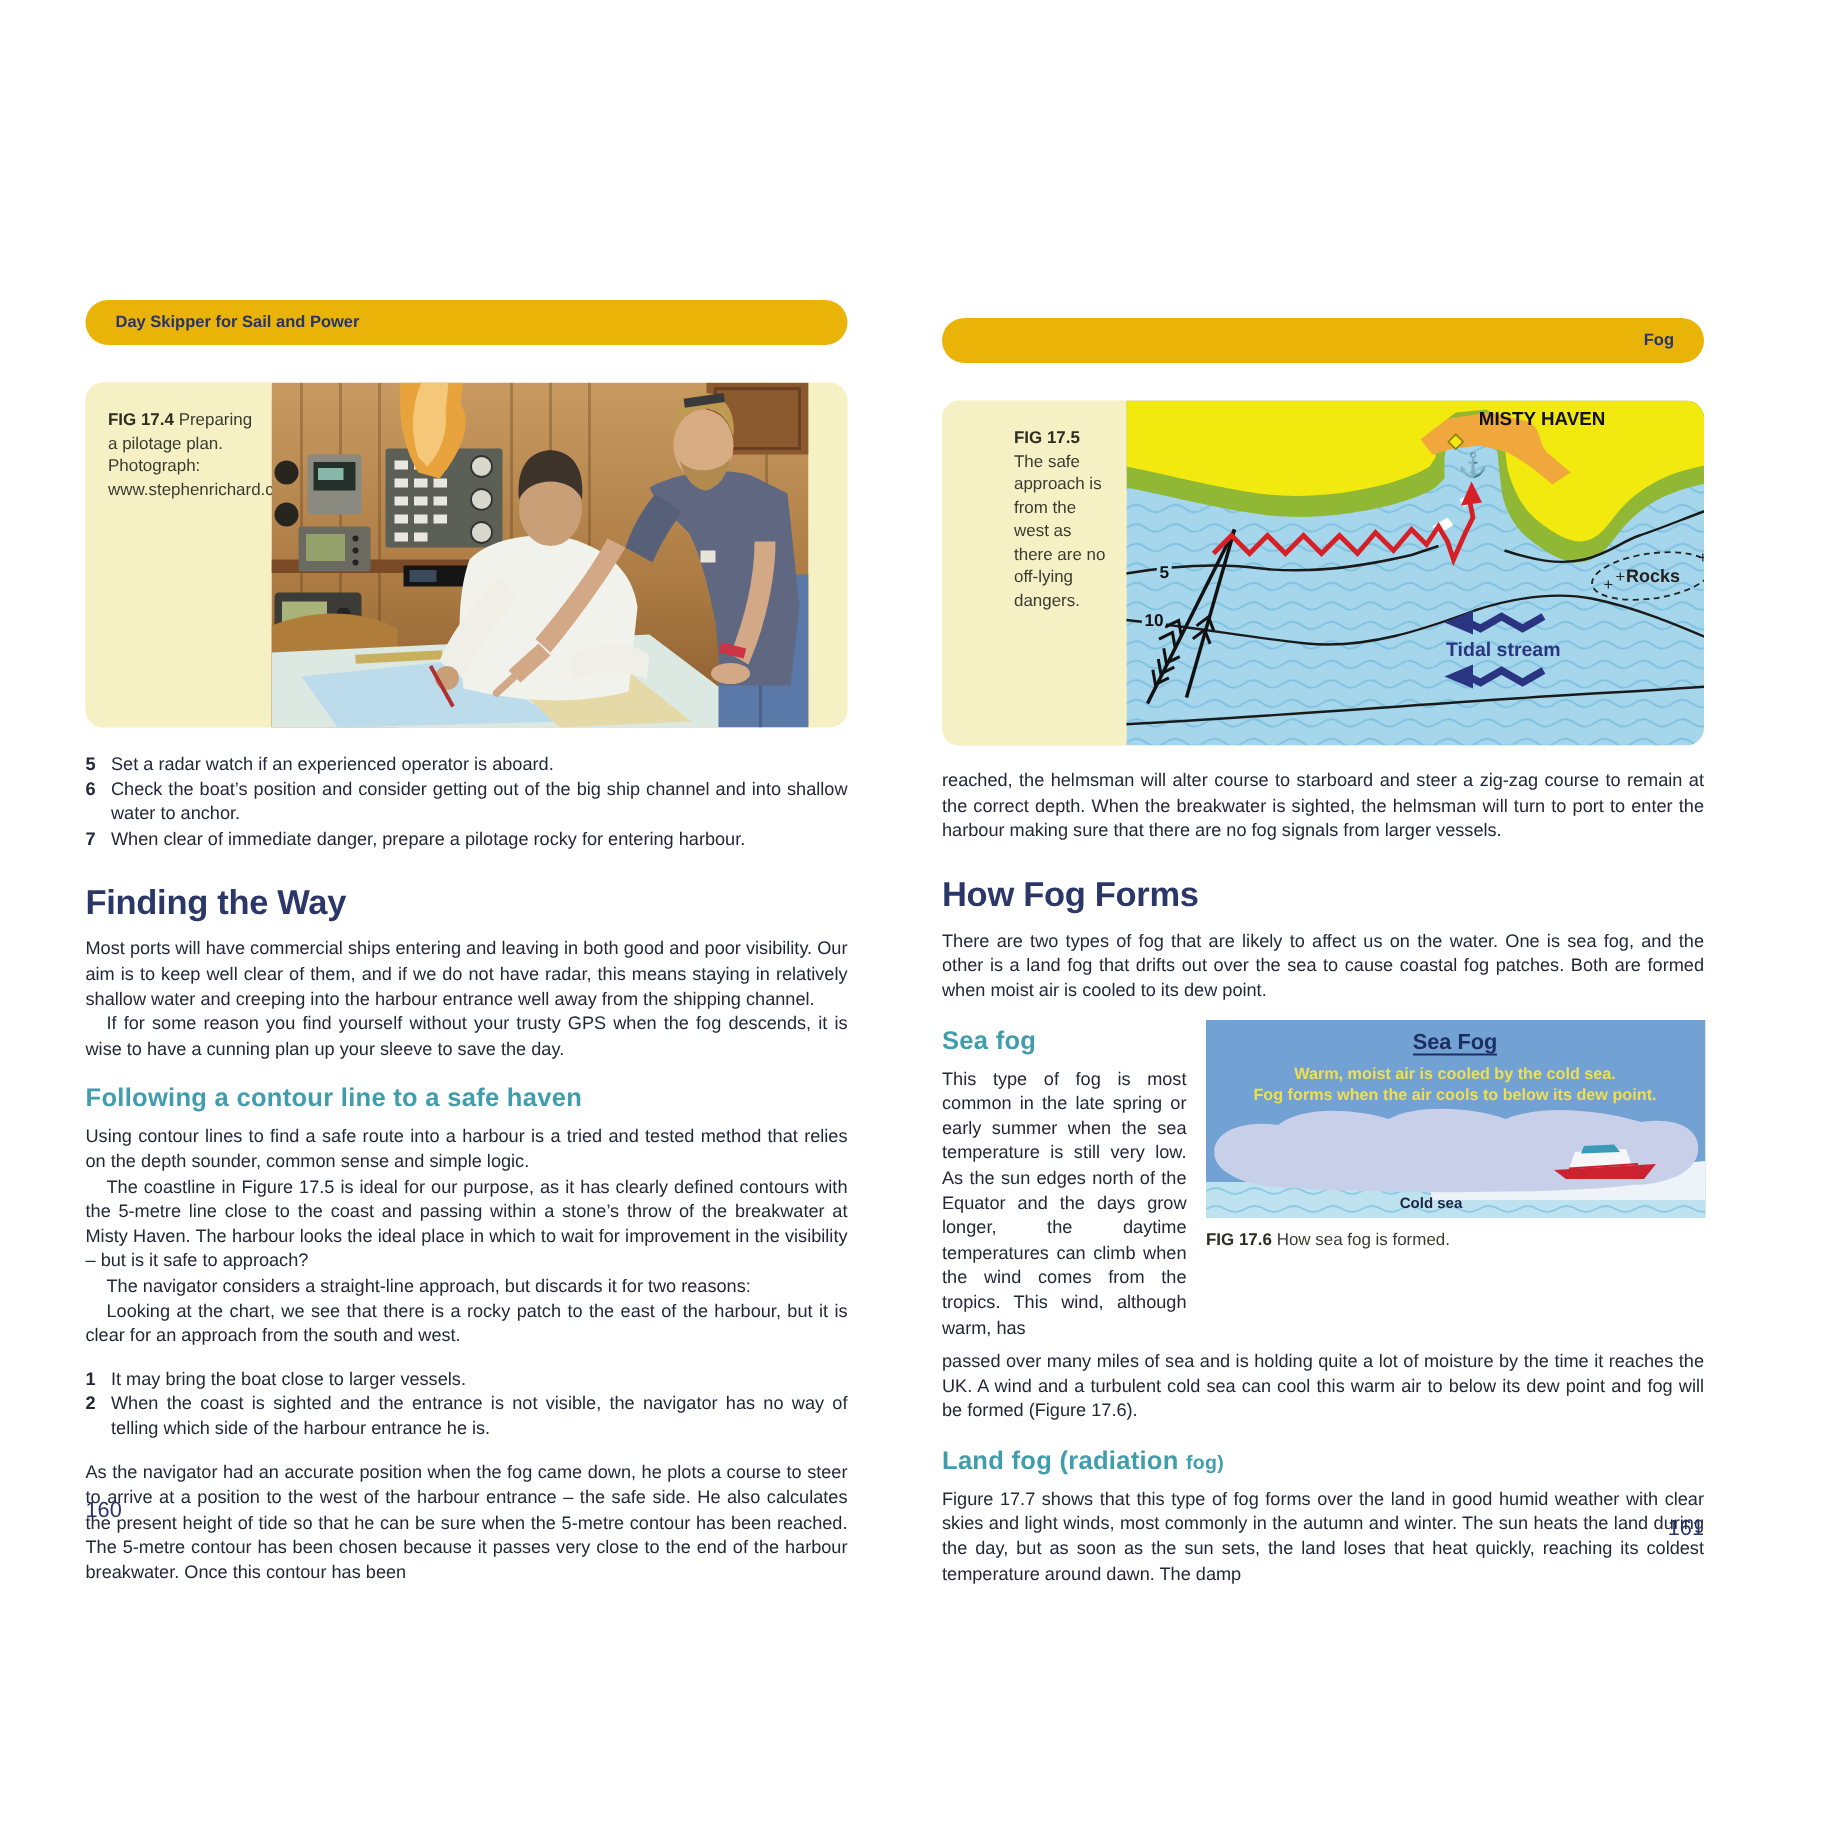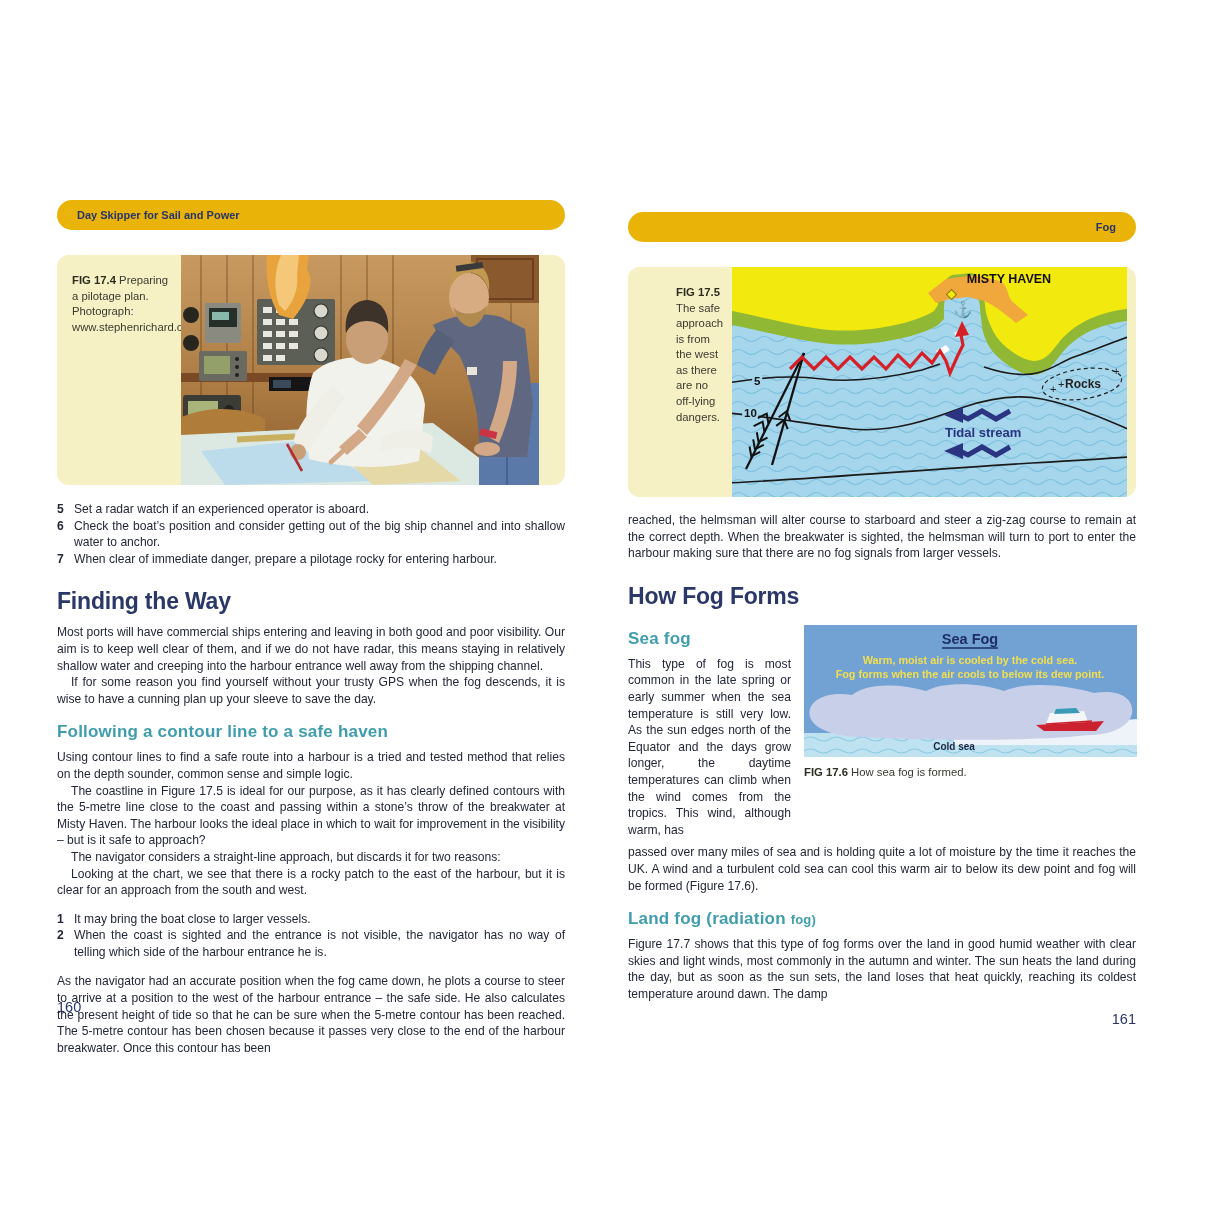--- a/index.html
+++ b/index.html
@@ -8,21 +8,21 @@
   .page{position:absolute;top:200px;width:508px;height:815px;}
   .page-left{left:57px;}
   .page-right{left:628px;margin-top:12px;}
   .banner{height:30px;border-radius:15px;background:#eab308;color:#28356a;
           font-weight:bold;font-size:11px;line-height:30px;padding:0 20px;box-sizing:border-box;}
   .banner.align-right{text-align:right;}
   .figure{margin-top:25px;height:230px;border-radius:12px;overflow:hidden;display:flex;background:#f6f0c5;}
   .figcap{background:#f6f0c5;padding:18px 10px 0 15px;font-size:11.3px;line-height:1.38;color:#3a3a30;box-sizing:border-box;flex:none;}
   .figcap .figlab{font-weight:bold;color:#2d2d20;}
   .page-left .figcap{width:124px;}
-  .page-right .figcap{width:104px;padding-left:48px;}
+  .page-right .figcap{width:123px;padding-left:48px;}
   .figure svg{display:block;flex:none;}
   .bodytext p{font-size:12.1px;line-height:16.6px;text-align:justify;margin:0;}
   .ind{text-indent:14px;}
   h1{font-size:23px;color:#2a3768;margin:21px 0 9px 0;font-weight:bold;letter-spacing:-0.2px;}
   h2{font-size:17px;color:#3f9dad;margin:15px 0 7px 0;font-weight:bold;letter-spacing:0.2px;}
   h2 .small-tail{font-size:13px;font-weight:bold;}
   .numlist{margin-top:16px;}
   .numrow{display:flex;font-size:12.1px;line-height:16.6px;text-align:justify;}
   .numrow .n{width:17px;font-weight:bold;flex:none;}
   .numrow .t{flex:1;}
@@ -267,20 +267,23 @@
           <text x="213" y="170" font-size="13" font-weight="bold" fill="#2a3480">Tidal stream</text>
         </g>
       </svg>
     </div>
 
     <div class="bodytext" style="margin-top:15px">
       <p>reached, the helmsman will alter course to starboard and steer a zig-zag course to remain at the correct depth. When the breakwater is sighted, the helmsman will turn to port to enter the harbour making sure that there are no fog signals from larger vessels.</p>
     </div>
 
     <h1>How Fog Forms</h1>
+    <div class="bodytext">
+      <p>There are two types of fog that are likely to affect us on the water. One is sea fog, and the other is a land fog that drifts out over the sea to cause coastal fog patches. Both are formed when moist air is cooled to its dew point.</p>
+    </div>
 
     <div class="twocol">
       <div class="colL">
         <h2 style="margin-top:10px">Sea fog</h2>
         <div class="bodytext">
           <p>This type of fog is most common in the late spring or early summer when the sea temperature is still very low. As the sun edges north of the Equator and the days grow longer, the daytime temperatures can climb when the wind comes from the tropics. This wind, although warm, has</p>
         </div>
       </div>
       <div class="colR">
 

